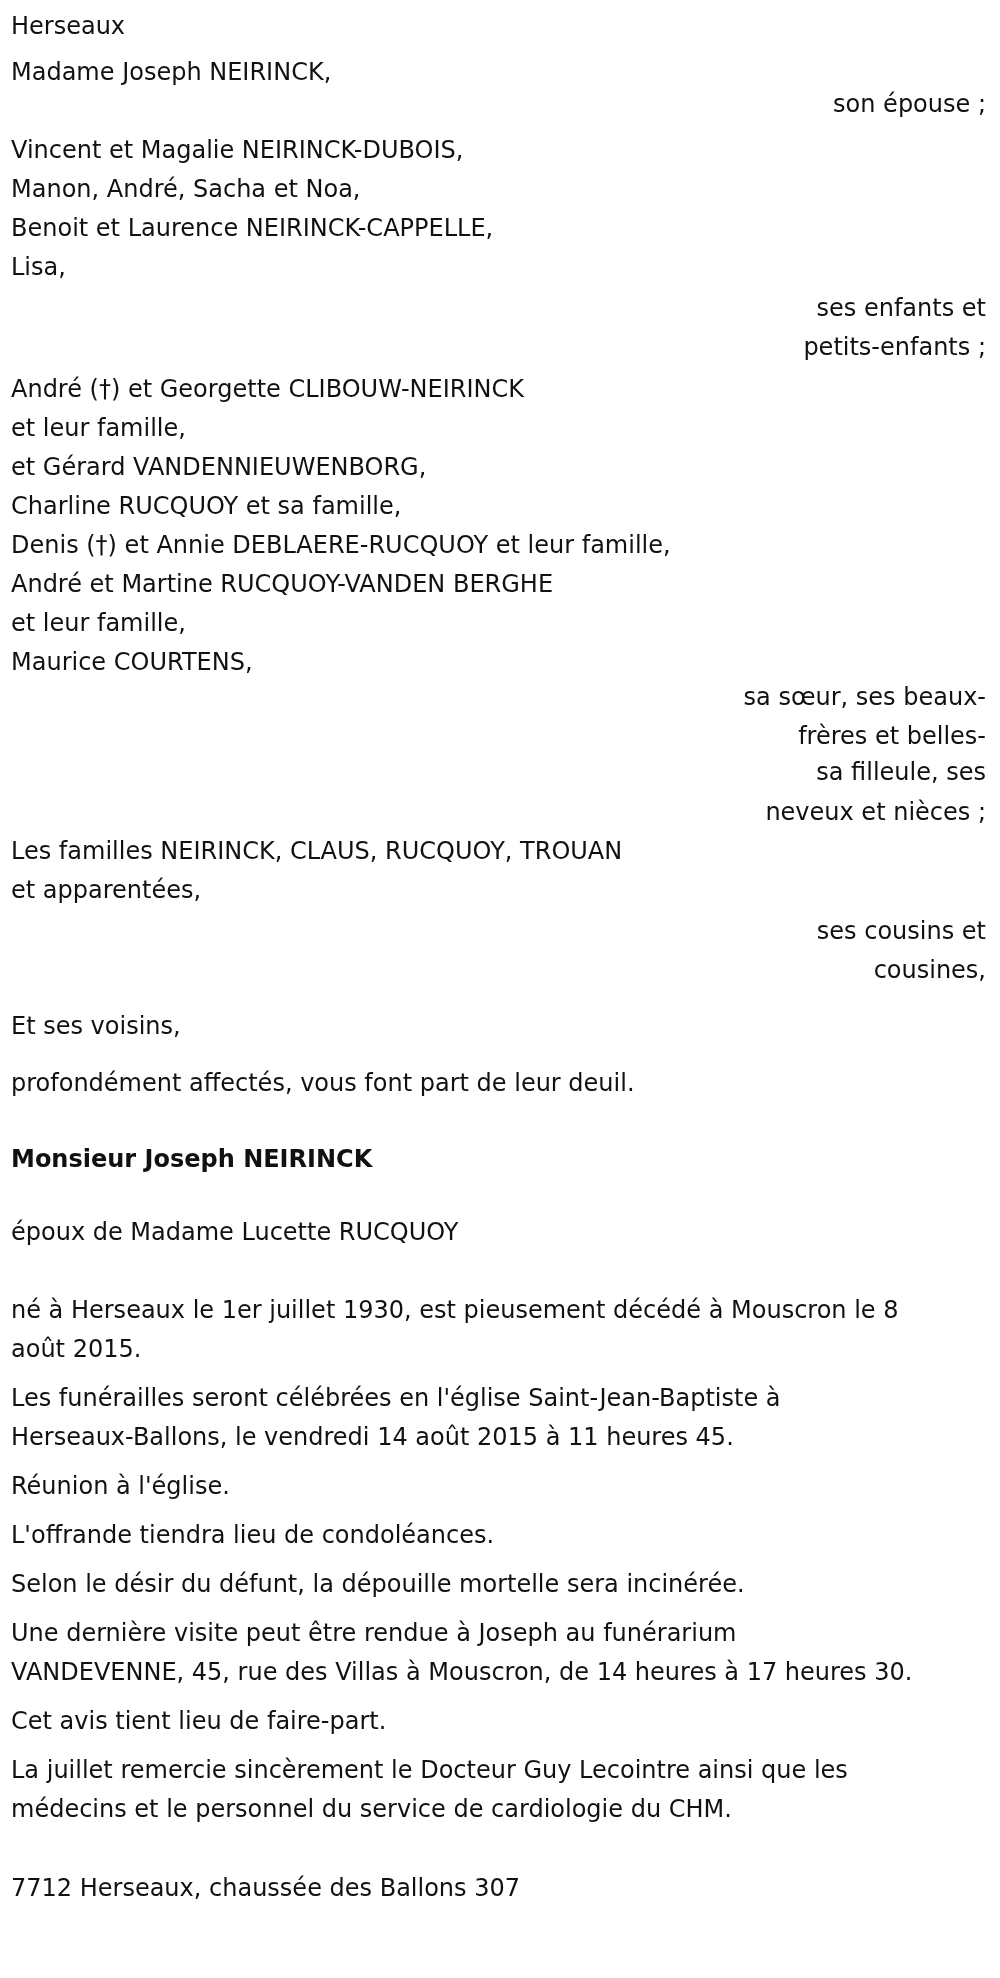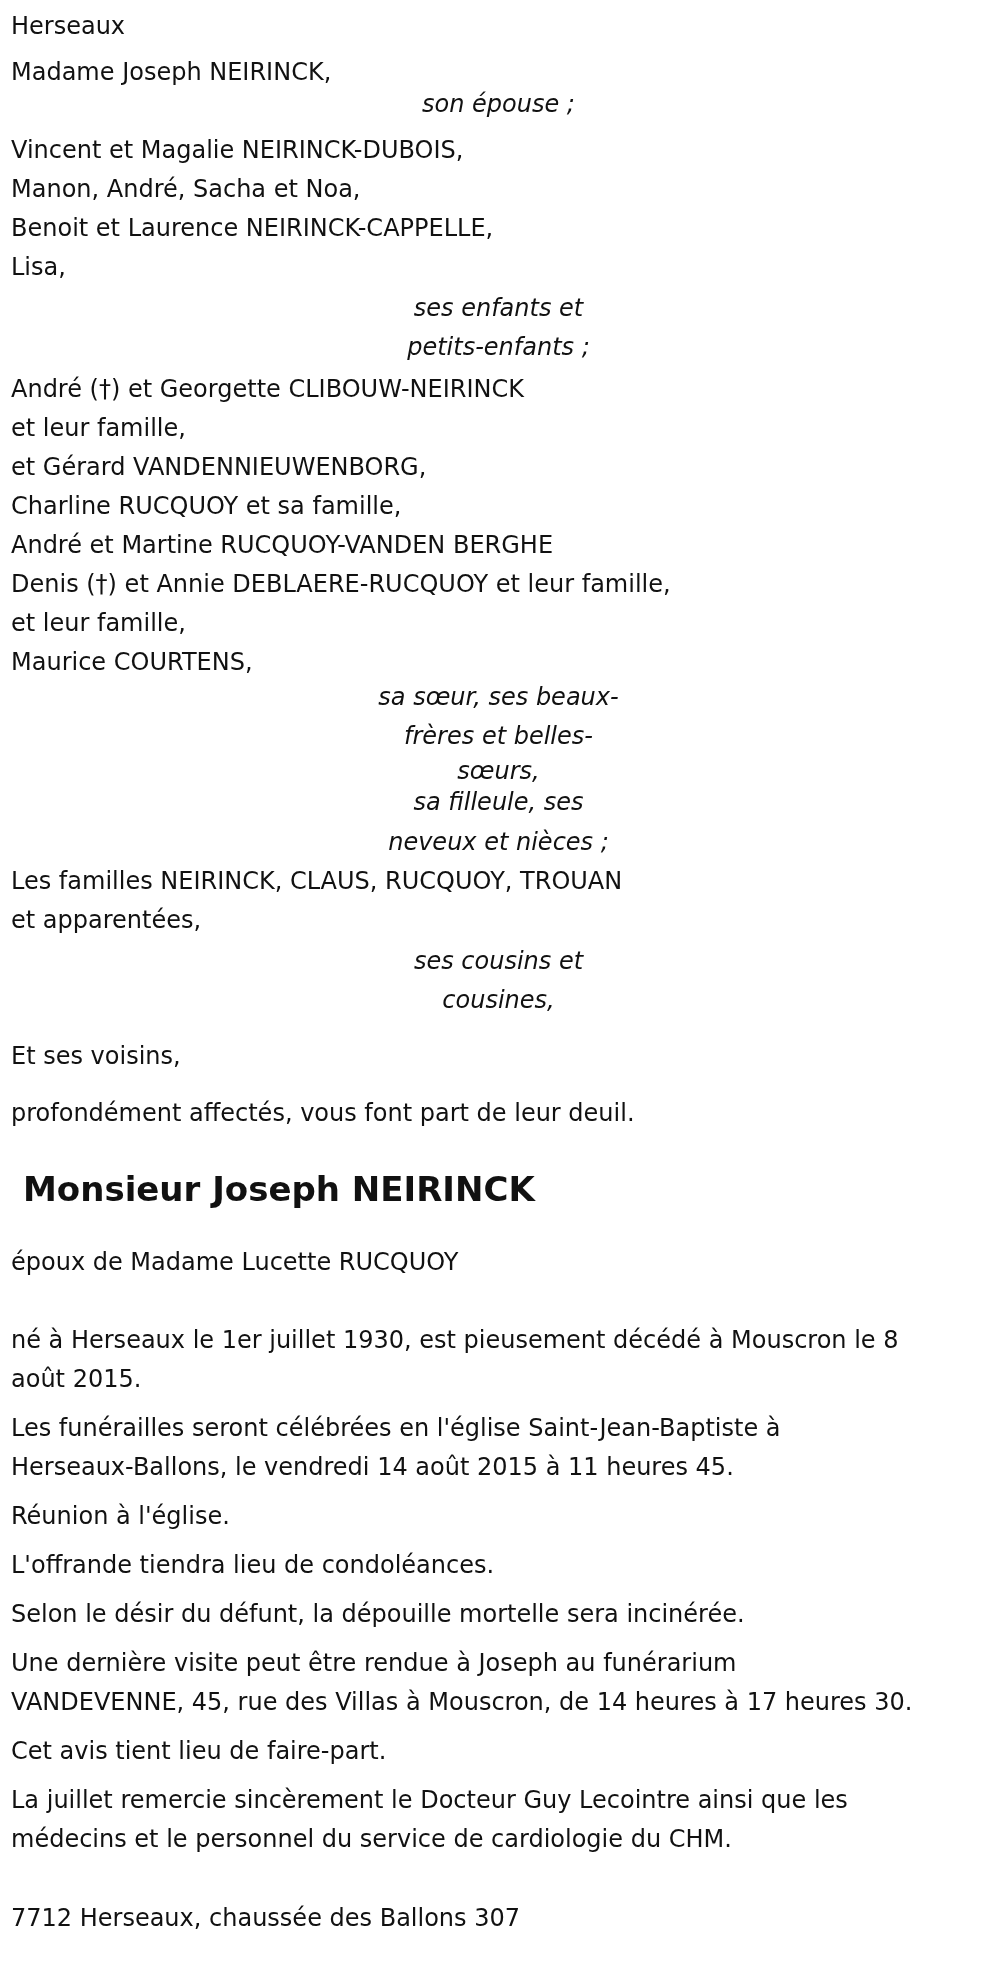--- a/index.html
+++ b/index.html
@@ -10,30 +10,29 @@
       font-family: "DejaVu Sans", sans-serif;
       color: #111111;
       font-size: 24px;
       line-height: 39px;
       position: relative;
     }
     .doc { position: absolute; left: 11px; top: 7px; width: 975px; }
     .line { display: block; white-space: nowrap; }
     .role {
       display: block;
-      text-align: center;
-      font-style: italic;
+      text-align: right;
       width: 975px;
       white-space: nowrap;
     }
     .title {
       font-weight: bold;
-      font-size: 34px;
+      font-size: 24px;
       line-height: 46px;
-      margin: 12px;
+      margin: 0;
     }
   </style>
 </head>
 <body>
 
 <div class="doc">
   <span class="line">Herseaux</span>
 
   <span class="line" style="margin-top:7px">Madame Joseph NEIRINCK,</span>
   <span class="role" style="margin-top:-7px">son épouse ;</span>
@@ -42,27 +41,26 @@
   <span class="line">Manon, André, Sacha et Noa,</span>
   <span class="line">Benoit et Laurence NEIRINCK-CAPPELLE,</span>
   <span class="line">Lisa,</span>
   <span class="role" style="margin-top:2px">ses enfants et</span>
   <span class="role">petits-enfants ;</span>
 
   <span class="line" style="margin-top:3px">André (†) et Georgette CLIBOUW-NEIRINCK</span>
   <span class="line">et leur famille,</span>
   <span class="line">et Gérard VANDENNIEUWENBORG,</span>
   <span class="line">Charline RUCQUOY et sa famille,</span>
+  <span class="line">Denis (†) et Annie DEBLAERE-RUCQUOY et leur famille,</span>
   <span class="line">André et Martine RUCQUOY-VANDEN BERGHE</span>
-  <span class="line">Denis (†) et Annie DEBLAERE-RUCQUOY et leur famille,</span>
   <span class="line">et leur famille,</span>
   <span class="line">Maurice COURTENS,</span>
   <span class="role" style="margin-top:-4px">sa sœur, ses beaux-</span>
   <span class="role">frères et belles-</span>
-  <span class="role" style="line-height:30px">sœurs,</span>
   <span class="role" style="line-height:32px">sa filleule, ses</span>
   <span class="role" style="margin-top:5px">neveux et nièces ;</span>
 
   <span class="line" style="">Les familles NEIRINCK, CLAUS, RUCQUOY, TROUAN</span>
   <span class="line">et apparentées,</span>
   <span class="role" style="margin-top:2px">ses cousins et</span>
   <span class="role">cousines,</span>
 
   <span class="line" style="margin-top:17px">Et ses voisins,</span>
 

